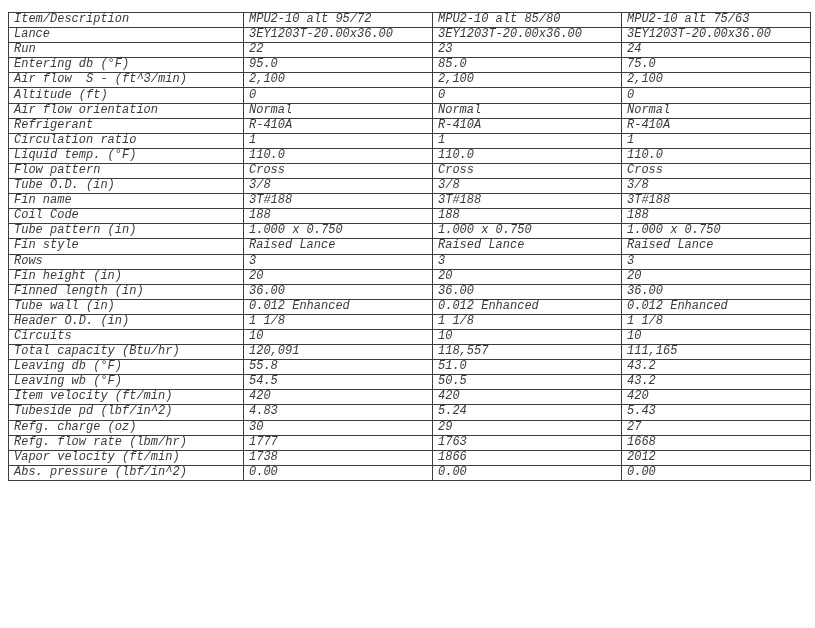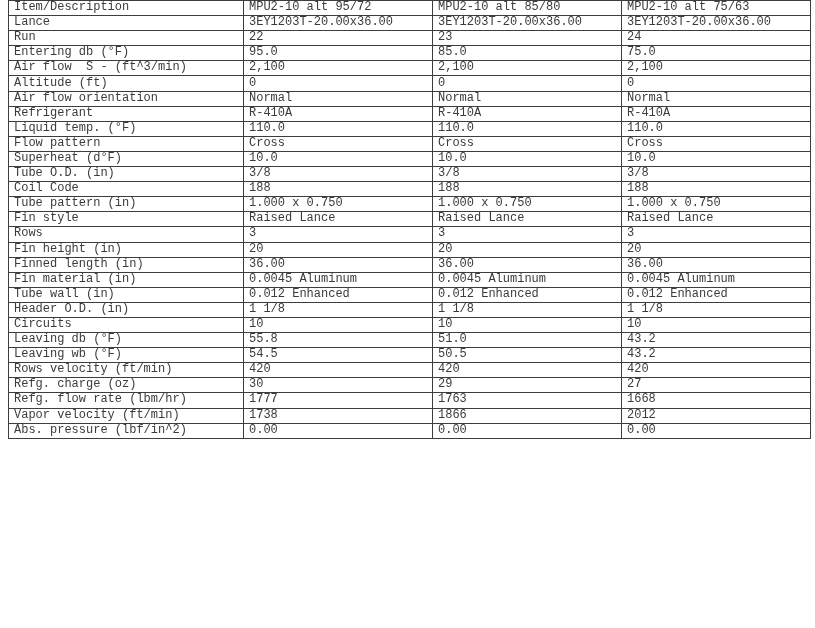--- a/index.html
+++ b/index.html
@@ -6,21 +6,22 @@
     margin: 0;
     padding: 0;
     background: #ffffff;
     width: 815px;
     height: 628px;
     overflow: hidden;
   }
   .table-wrap {
     position: absolute;
     left: 8px;
-    top: 0;
+    top: 12px;
+    font-style: italic;
   }
   table {
     border-collapse: collapse;
     table-layout: fixed;
     width: 802px;
   }
   col.c-label  { width: 235px; }
   col.c-val    { width: 189px; }
   td, th {
     border: 1px solid #3d3d3d;
@@ -100,50 +101,56 @@
     <td>Normal</td>
   </tr>
 
   <tr>
     <td>Refrigerant</td>
     <td>R-410A</td>
     <td>R-410A</td>
     <td>R-410A</td>
   </tr>
 
+  <tr>
+    <td>Circulation ratio</td>
+    <td>1</td>
+    <td>1</td>
+    <td>1</td>
+  </tr>
 
   <tr>
     <td>Liquid temp. (°F)</td>
     <td>110.0</td>
     <td>110.0</td>
     <td>110.0</td>
   </tr>
 
 
   <tr>
     <td>Flow pattern</td>
     <td>Cross</td>
     <td>Cross</td>
     <td>Cross</td>
   </tr>
 
-  <tr>
-    <td>Superheat (d°F)</td>
-    <td>10.0</td>
-    <td>10.0</td>
-    <td>10.0</td>
-  </tr>
 
   <tr>
     <td>Tube O.D. (in)</td>
     <td>3/8</td>
     <td>3/8</td>
     <td>3/8</td>
   </tr>
 
+  <tr>
+    <td>Fin name</td>
+    <td>3T#188</td>
+    <td>3T#188</td>
+    <td>3T#188</td>
+  </tr>
 
   <tr>
     <td>Coil Code</td>
     <td>188</td>
     <td>188</td>
     <td>188</td>
   </tr>
 
   <tr>
     <td>Tube pattern (in)</td>
@@ -175,26 +182,20 @@
   </tr>
 
   <tr>
     <td>Finned length (in)</td>
     <td>36.00</td>
     <td>36.00</td>
     <td>36.00</td>
   </tr>
 
 
-  <tr>
-    <td>Fin material (in)</td>
-    <td>0.0045 Aluminum</td>
-    <td>0.0045 Aluminum</td>
-    <td>0.0045 Aluminum</td>
-  </tr>
 
   <tr>
     <td>Tube wall (in)</td>
     <td>0.012 Enhanced</td>
     <td>0.012 Enhanced</td>
     <td>0.012 Enhanced</td>
   </tr>
 
 
 
@@ -205,44 +206,56 @@
     <td>1 1/8</td>
   </tr>
 
   <tr>
     <td>Circuits</td>
     <td>10</td>
     <td>10</td>
     <td>10</td>
   </tr>
 
+  <tr>
+    <td>Total capacity (Btu/hr)</td>
+    <td>120,091</td>
+    <td>118,557</td>
+    <td>111,165</td>
+  </tr>
 
 
   <tr>
     <td>Leaving db (°F)</td>
     <td>55.8</td>
     <td>51.0</td>
     <td>43.2</td>
   </tr>
 
   <tr>
     <td>Leaving wb (°F)</td>
     <td>54.5</td>
     <td>50.5</td>
     <td>43.2</td>
   </tr>
 
   <tr>
-    <td>Rows velocity (ft/min)</td>
+    <td>Item velocity (ft/min)</td>
     <td>420</td>
     <td>420</td>
     <td>420</td>
   </tr>
 
 
+  <tr>
+    <td>Tubeside pd (lbf/in^2)</td>
+    <td>4.83</td>
+    <td>5.24</td>
+    <td>5.43</td>
+  </tr>
 
   <tr>
     <td>Refg. charge (oz)</td>
     <td>30</td>
     <td>29</td>
     <td>27</td>
   </tr>
 
   <tr>
     <td>Refg. flow rate (lbm/hr)</td>

